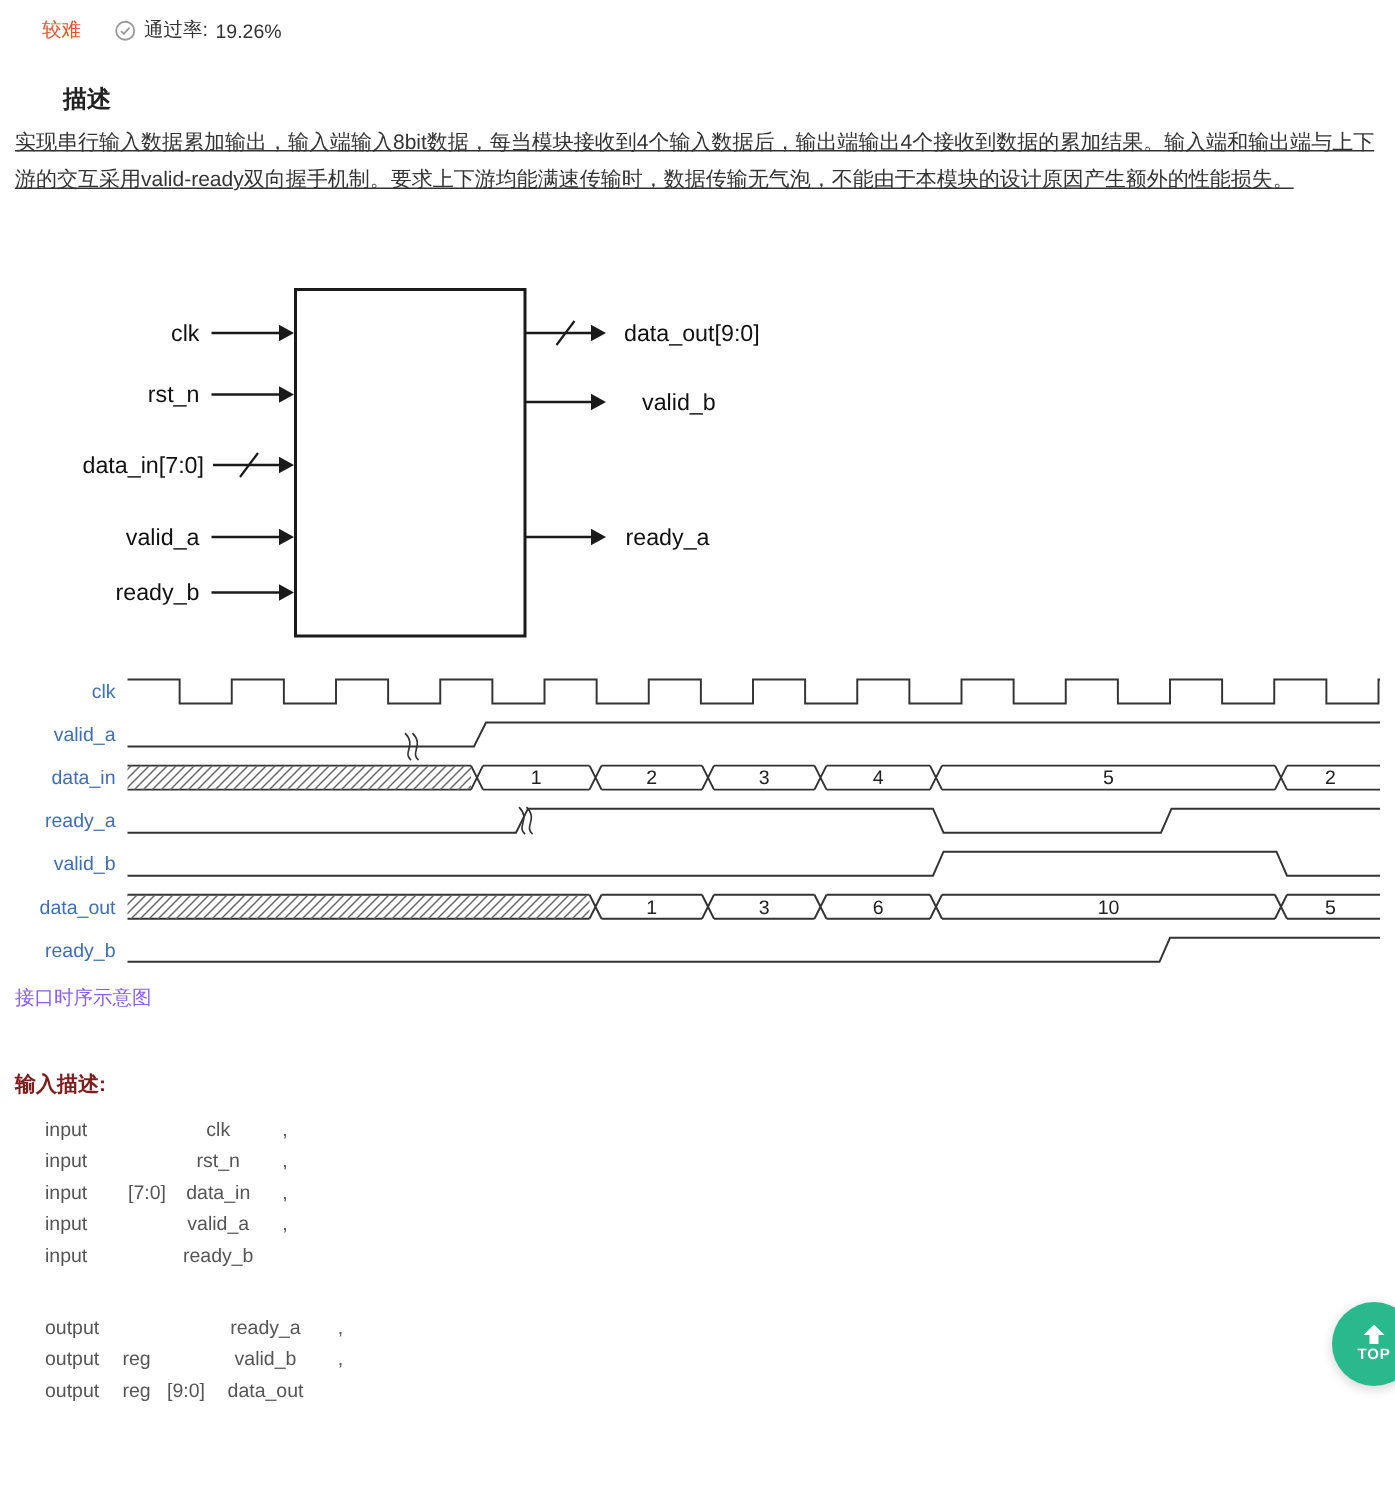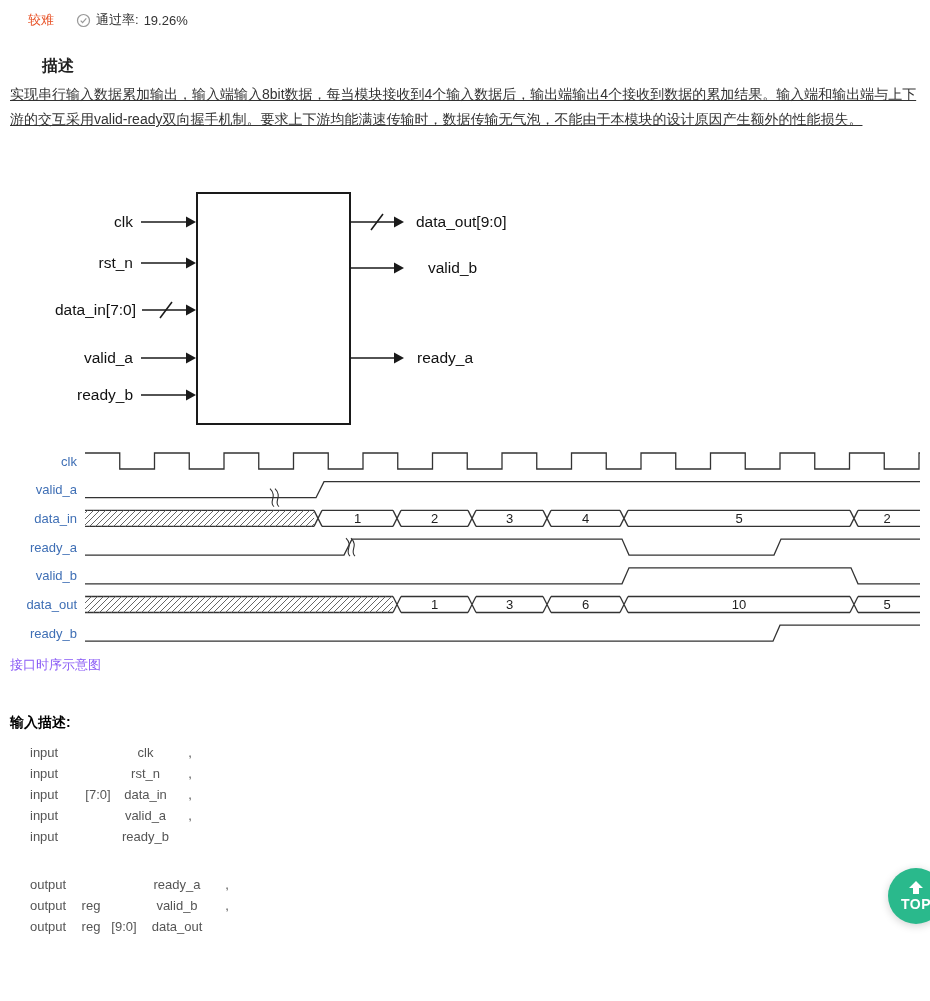--- a/index.html
+++ b/index.html
@@ -22,40 +22,40 @@
   .wire{stroke:#1a1a1a;stroke-width:1.6;}
   .bus-slash{stroke:#1a1a1a;stroke-width:1.5;}
   .port-label{font-size:15.5px;fill:#111;}
 
   .timing{position:absolute;left:0;top:448px;}
   .timing-caption{position:absolute;left:10px;top:656px;font-size:13px;color:#8b5cf6;}
 
   .io-section{position:absolute;left:10px;}
   .io-input{top:714px;}
   .io-output{top:864px;}
-  .io-title{font-size:14px;font-weight:bold;color:#000000;margin:0;}
+  .io-title{font-size:14px;font-weight:bold;color:#7f1d1d;margin:0;}
   .io-table{border-collapse:collapse;margin:10px 0 0 20px;}
   .io-table td{font-size:13px;color:#555;height:21px;padding:0;white-space:nowrap;}
   td.c-kw{width:48px;text-align:left;}
   td.c-w{width:40px;text-align:center;}
   td.c-n{width:55px;text-align:center;}
   td.c-c{width:34px;text-align:center;}
   td.o-kw{width:48px;text-align:left;}
   td.o-reg{width:26px;text-align:center;}
   td.o-w{width:40px;text-align:center;}
   td.o-n{width:66px;text-align:center;}
   td.o-c{width:34px;text-align:center;}
 
   .top-btn{
     position:absolute;right:-14px;top:868px;width:56px;height:56px;border-radius:50%;
     background:#2ab98c;color:#fff;display:flex;flex-direction:column;align-items:center;
     justify-content:center;gap:2px;cursor:pointer;box-shadow:0 2px 8px rgba(0,0,0,.18);
     border:none;
   }
-  .top-btn-label{font-size:14px;font-weight:bold;letter-spacing:.5px;}
+  .top-btn-label{font-size:10px;font-weight:bold;letter-spacing:.5px;}
 </style>
 </head>
 <body>
 
 <div class="header-row">
   <span class="difficulty">较难</span>
   <span class="pass-rate">
     <svg width="15" height="15" viewBox="0 0 16 16">
       <circle cx="8" cy="8" r="6.4" fill="none" stroke="#999" stroke-width="1.3"></circle>
       <path d="M5,8.2 l2,2 l4,-4.4" fill="none" stroke="#999" stroke-width="1.3"></path>

